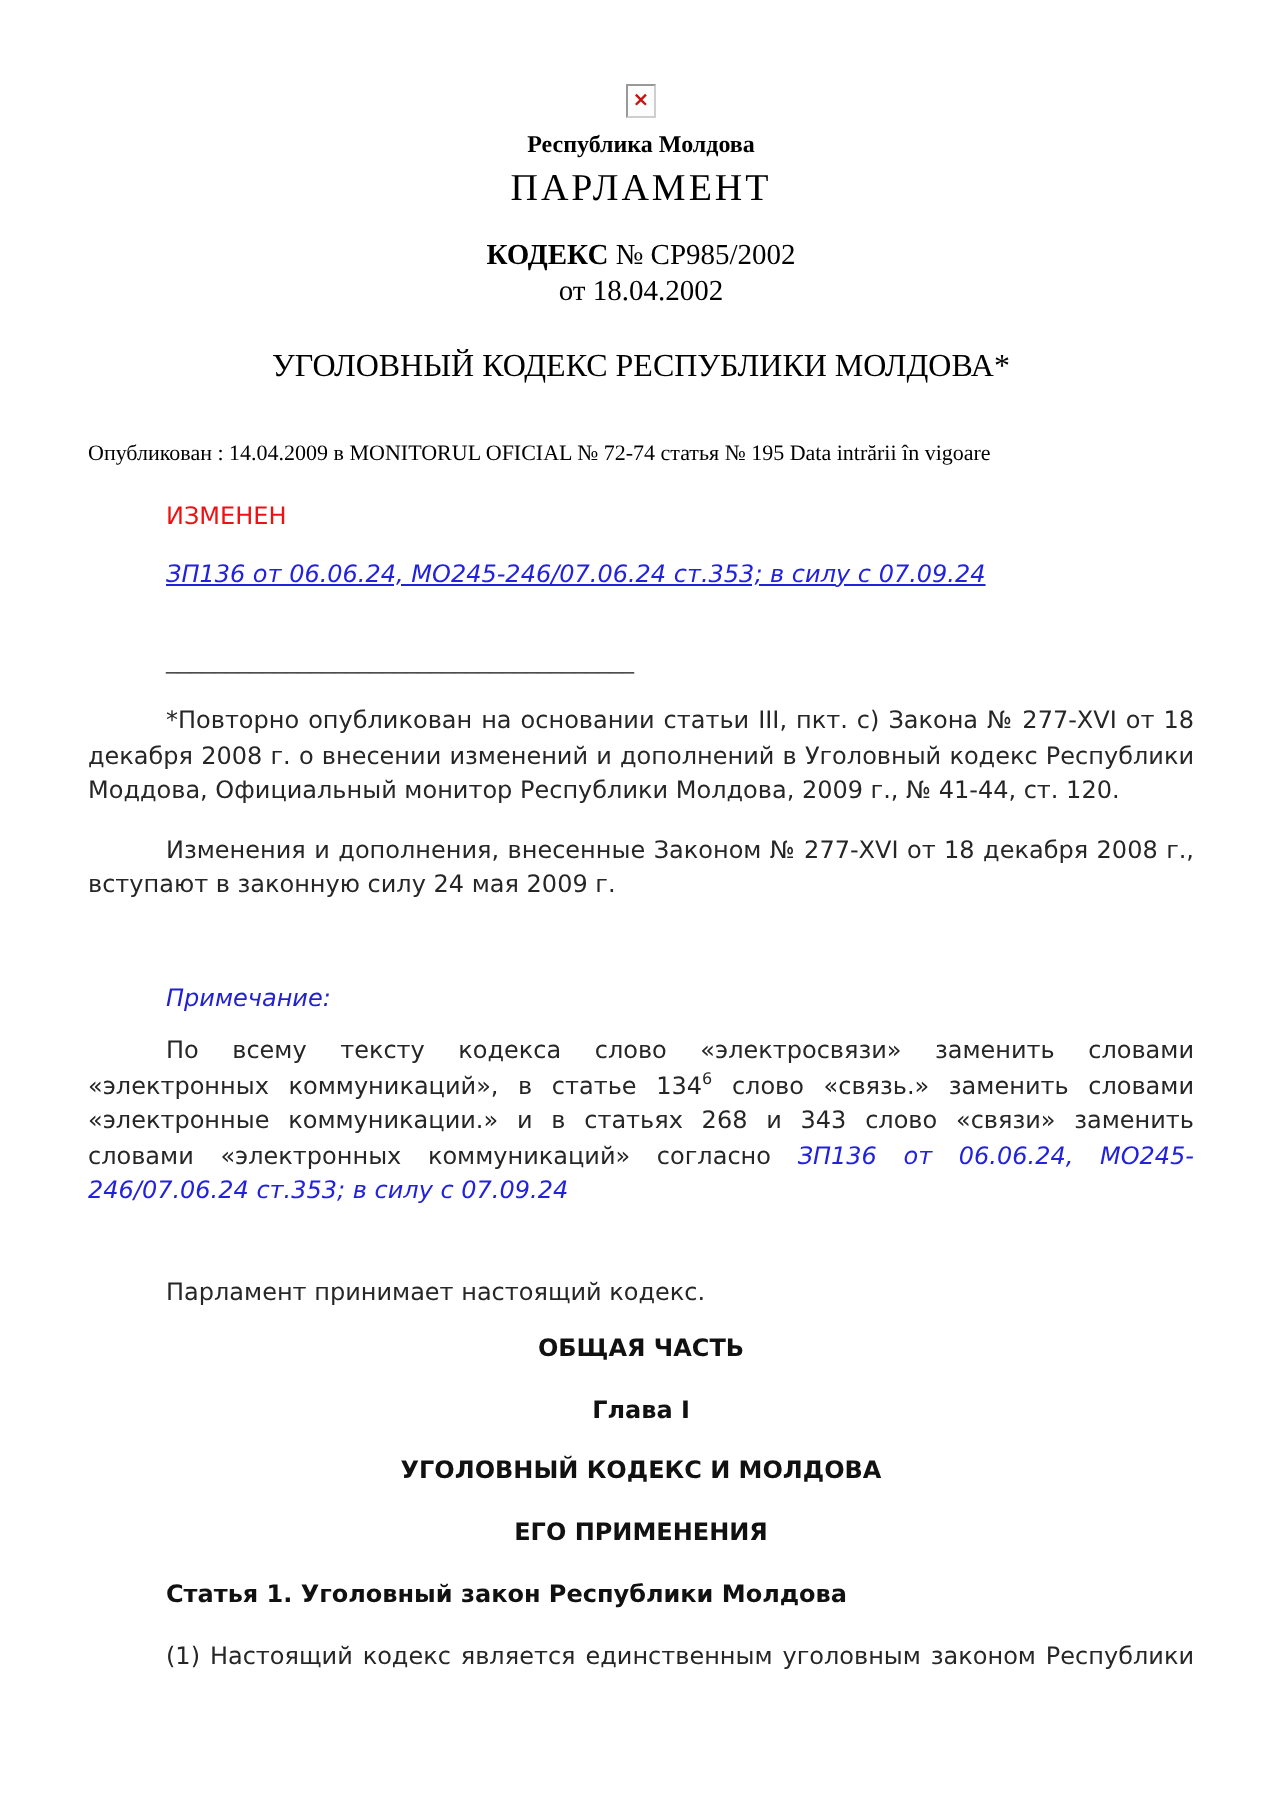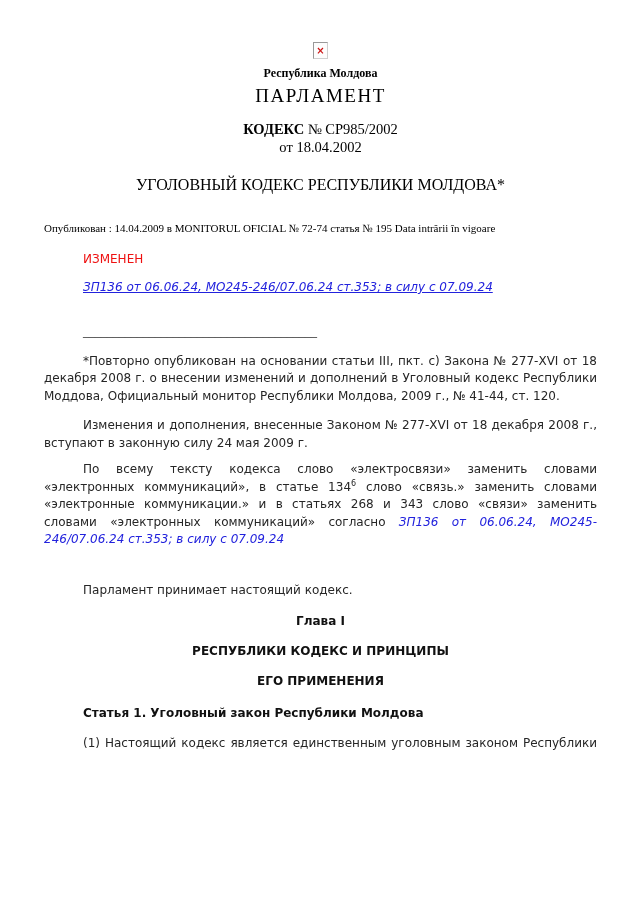--- a/index.html
+++ b/index.html
@@ -128,29 +128,33 @@
   <div class="amendment-line">
     <a class="amendment-link">ЗП136 от 06.06.24, МО245-246/07.06.24 ст.353; в силу с 07.09.24</a>
   </div>
 
   <div class="divider-line">_______________________________________</div>
 
   <p class="para p-republish">*Повторно опубликован на основании статьи III, пкт. с) Закона № 277-XVI от 18 декабря 2008 г. о внесении изменений и дополнений в Уголовный кодекс Республики Моддова, Официальный монитор Республики Молдова, 2009 г., № 41-44, ст. 120.</p>
 
   <p class="para p-entry">Изменения и дополнения, внесенные Законом № 277-XVI от 18 декабря 2008 г., вступают в законную силу 24 мая 2009 г.</p>
 
+  <div class="note-label-line">
+    <span class="note-label">Примечание:</span>
+  </div>
 
   <p class="para p-note"><span>По всему тексту кодекса слово «электросвязи» заменить словами «электронных коммуникаций», в статье 134</span><sup class="idx">6</sup><span> слово «связь.» заменить словами «электронные коммуникации.» и в статьях 268 и 343 слово «связи» заменить словами «электронных коммуникаций» согласно </span><a class="inline-link">ЗП136 от 06.06.24, МО245-246/07.06.24 ст.353; в силу с 07.09.24</a></p>
 
   <p class="p-adopt">Парламент принимает настоящий кодекс.</p>
 
+  <div class="h-center h-part">ОБЩАЯ ЧАСТЬ</div>
 
   <div class="h-center h-chapter">Глава I</div>
 
-  <div class="h-center h-chtitle1">РЕСПУБЛИКИ КОДЕКС И ПРИНЦИПЫ</div>
+  <div class="h-center h-chtitle1">УГОЛОВНЫЙ КОДЕКС И МОЛДОВА</div>
 
   <div class="h-center h-chtitle2">ЕГО ПРИМЕНЕНИЯ</div>
 
   <div class="article-heading">Статья 1. Уголовный закон Республики Молдова</div>
 
   <p class="p-article">(1) Настоящий кодекс является единственным уголовным законом Республики</p>
 
 </div>
 
 </body></html>

